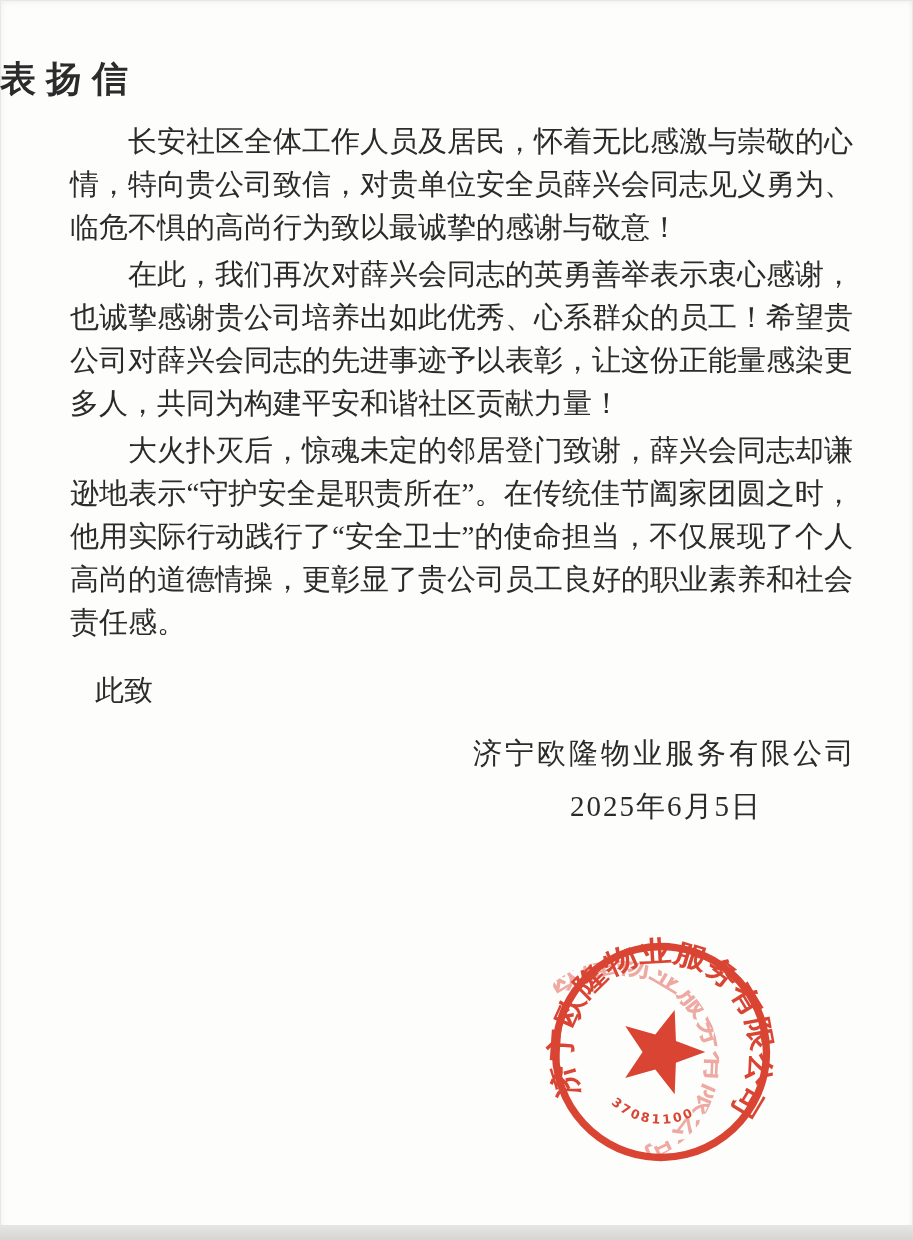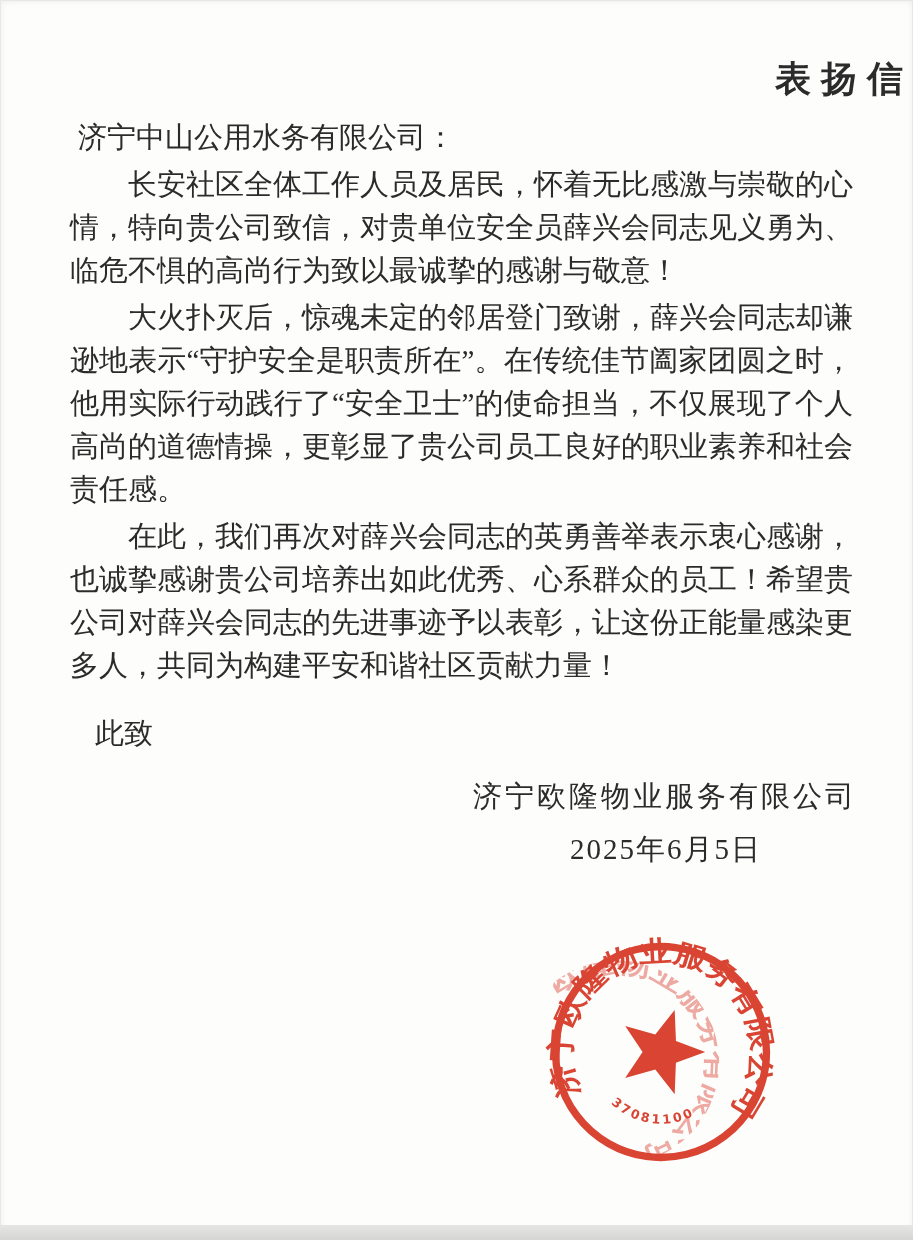--- a/index.html
+++ b/index.html
@@ -12,21 +12,21 @@
     box-shadow:
       inset 0 0 0 1px #e7e8e5,
       inset 2px 2px 6px rgba(0,0,0,0.05),
       inset -2px 0 4px rgba(0,0,0,0.04);
     font-family:"Liberation Serif","DejaVu Serif",serif;
     color:#2b2b2b;
   }
   .title{
     margin:0;
     padding-top:56px;
-    text-align:right;
+    text-align:left;
     font-size:36px;
     font-weight:700;
     letter-spacing:10px;
     line-height:46px;
   }
   .content{
     padding:14px 56px 0 66px;
     font-size:29px;
     line-height:43px;
     text-align:justify;
@@ -83,24 +83,23 @@
   }
 </style>
 </head>
 <body>
 
 <div class="page">
 
   <h1 class="title">表扬信</h1>
 
   <div class="content">
-    <div class="recipient">济宁中山公用水务有限公司：</div>
     <p class="para">长安社区全体工作人员及居民，怀着无比感激与崇敬的心情，特向贵公司致信，对贵单位安全员薛兴会同志见义勇为、临危不惧的高尚行为致以最诚挚的感谢与敬意！</p>
+    <p class="para">在此，我们再次对薛兴会同志的英勇善举表示衷心感谢，也诚挚感谢贵公司培养出如此优秀、心系群众的员工！希望贵公司对薛兴会同志的先进事迹予以表彰，让这份正能量感染更多人，共同为构建平安和谐社区贡献力量！</p>
     <p class="para">大火扑灭后，惊魂未定的邻居登门致谢，薛兴会同志却谦逊地表示“守护安全是职责所在”。在传统佳节阖家团圆之时，他用实际行动践行了“安全卫士”的使命担当，不仅展现了个人高尚的道德情操，更彰显了贵公司员工良好的职业素养和社会责任感。</p>
-    <p class="para">在此，我们再次对薛兴会同志的英勇善举表示衷心感谢，也诚挚感谢贵公司培养出如此优秀、心系群众的员工！希望贵公司对薛兴会同志的先进事迹予以表彰，让这份正能量感染更多人，共同为构建平安和谐社区贡献力量！</p>
     <div class="closing-cizhi">此致</div>
     <div class="signer">济宁欧隆物业服务有限公司</div>
     <div class="dateline">2025年6月5日</div>
   </div>
 
   <div class="seal">
     <svg viewBox="0 0 220 220" xmlns="http://www.w3.org/2000/svg" aria-hidden="true">
       <defs>
         <path id="arcTop" d="M 39.6 159.3 A 86 86 0 1 1 180.4 159.3" fill="none"></path>
         <path id="arcBottom" d="M 68.1 163.6 A 68 68 0 0 0 151.9 163.6" fill="none"></path>

